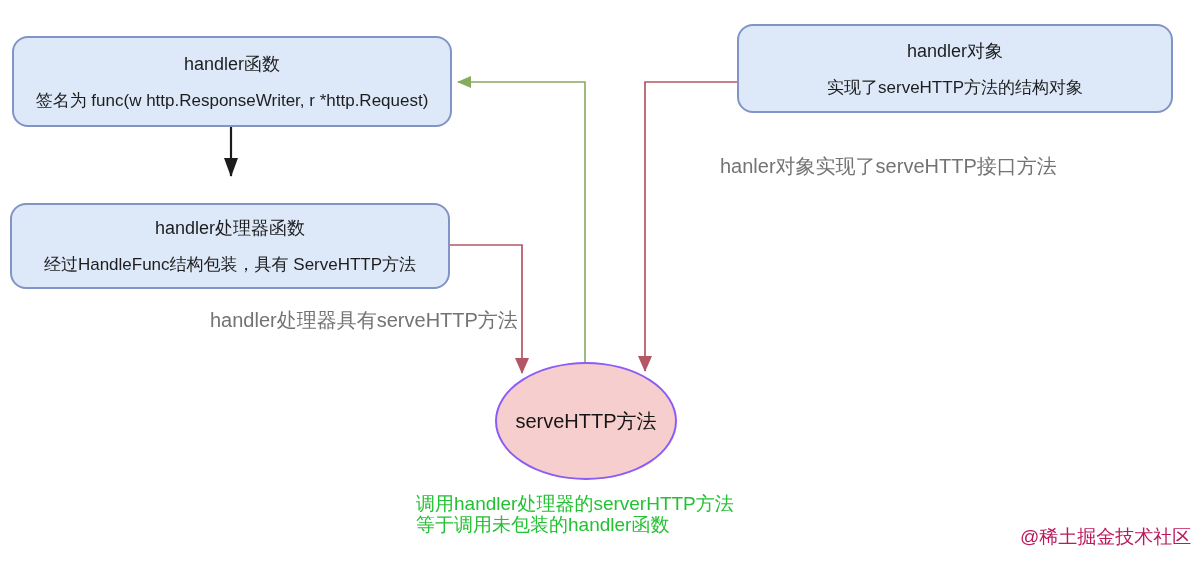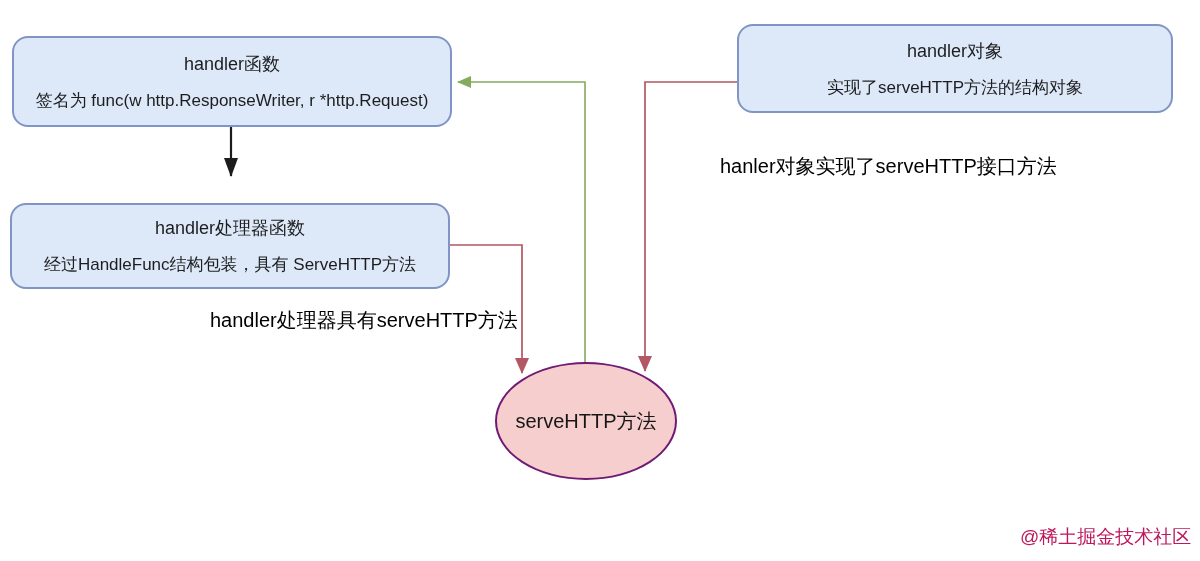--- a/index.html
+++ b/index.html
@@ -22,29 +22,29 @@
     color:#1d1d1f;
     text-align:center;
     margin-top:24px;
   }
   .node-title{font-size:18px;line-height:20px;color:#1d1d1f;}
   .node-desc{font-size:17px;line-height:19px;color:#1d1d1f;white-space:nowrap;}
   .ellipse{
     position:absolute;
     box-sizing:border-box;
     background:#f5cecd;
-    border:2px solid #701a75;
+    border:2px solid #8b5cf6;
     border-radius:50%;
     display:flex;align-items:center;justify-content:center;
     color:#161616;
     font-size:20px;
   }
   .edge-label{
     position:absolute;
-    color:#000000;
+    color:#737373;
     font-size:20px;
     white-space:nowrap;
   }
   .call-note{
     position:absolute;
     color:#23c133;
     font-size:19px;
     line-height:21px;
     white-space:nowrap;
   }
@@ -98,16 +98,20 @@
   </div>
 
   <div class="ellipse" style="left:495px;top:362px;width:182px;height:118px;">
     <span>serveHTTP方法</span>
   </div>
 
   <div class="edge-label" style="left:720px;top:153px;">hanler对象实现了serveHTTP接口方法</div>
 
   <div class="edge-label" style="left:210px;top:307px;text-align:right;">handler处理器具有serveHTTP方法</div>
 
+  <div class="call-note" style="left:416px;top:493px;">
+    <div>调用handler处理器的serverHTTP方法</div>
+    <div>等于调用未包装的handler函数</div>
+  </div>
 
   <div class="watermark" style="left:1020px;top:524px;">@稀土掘金技术社区</div>
 
 </div>
 
 </body></html>

